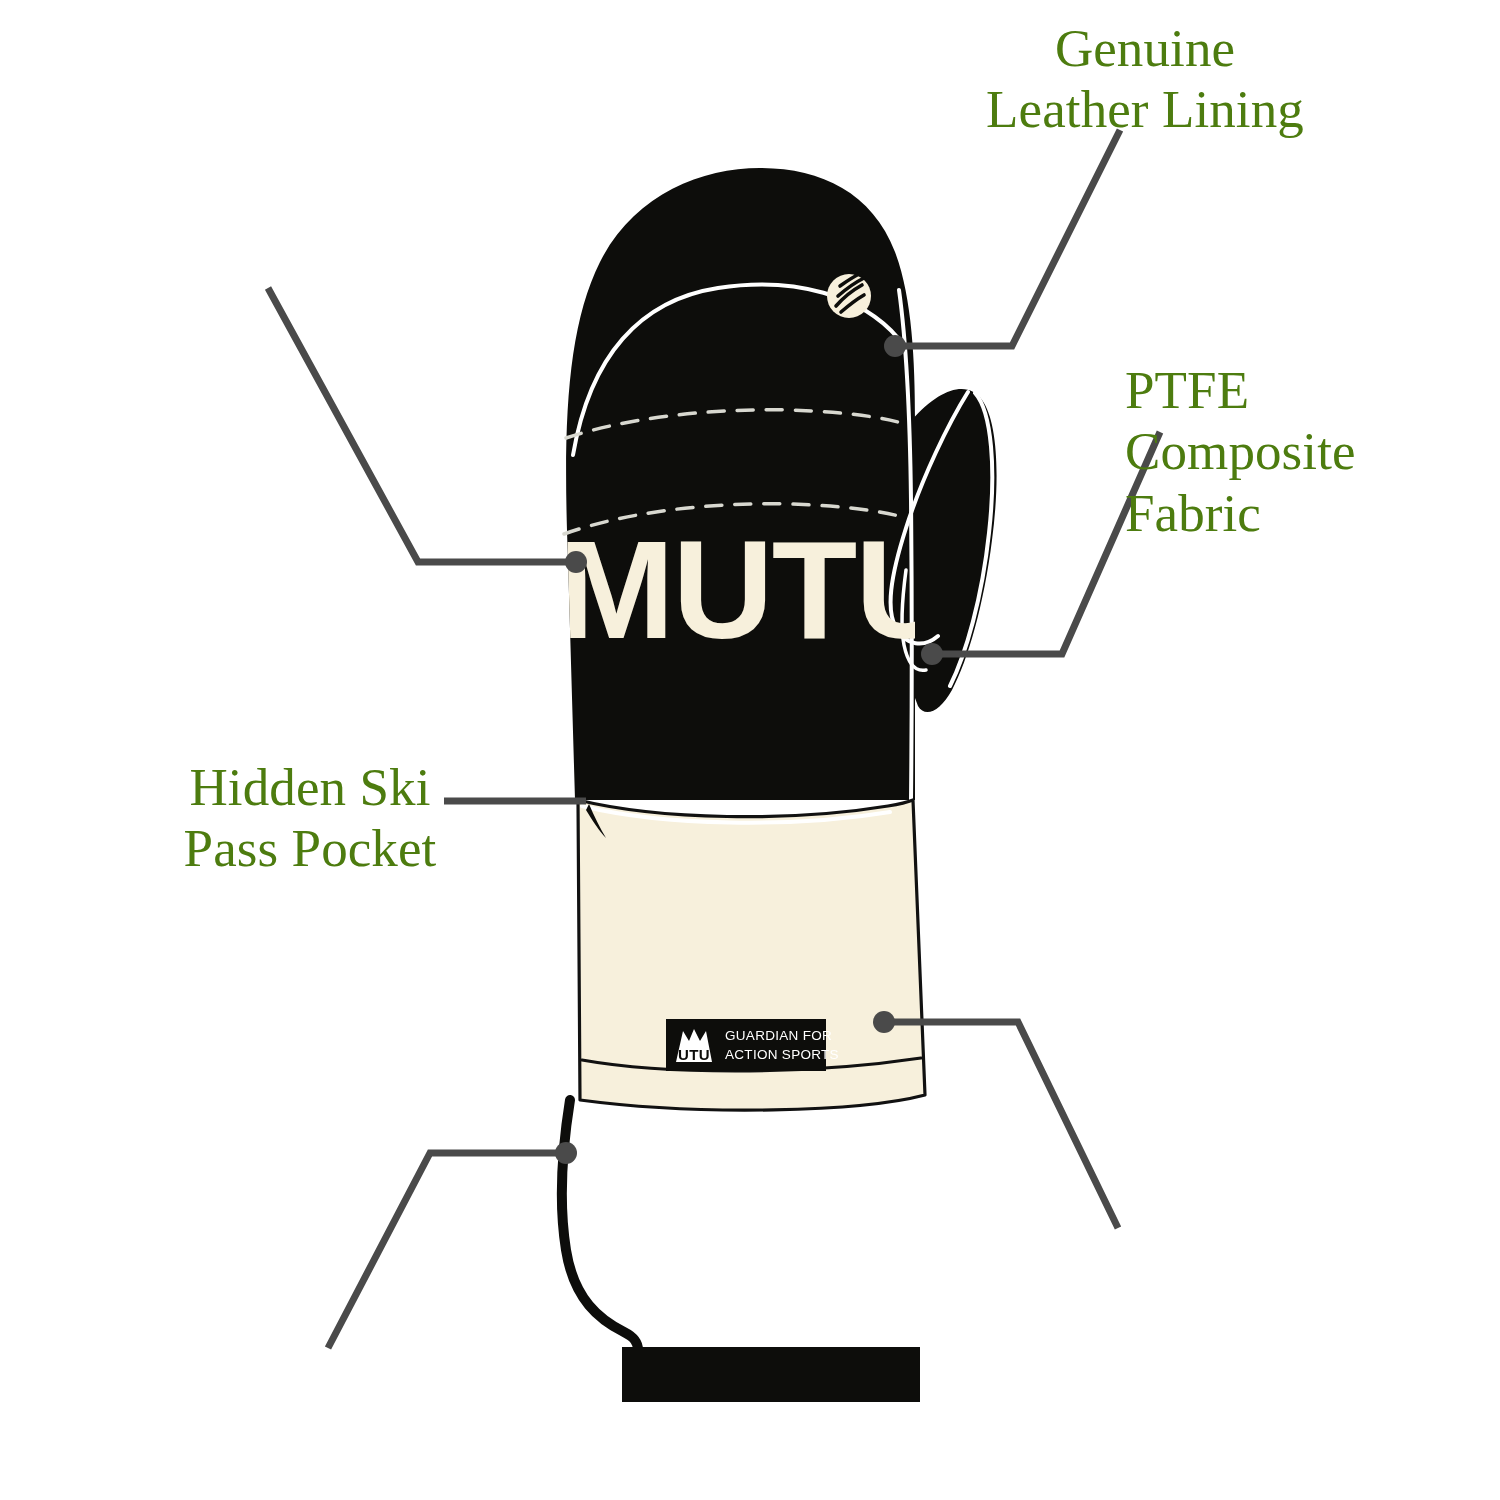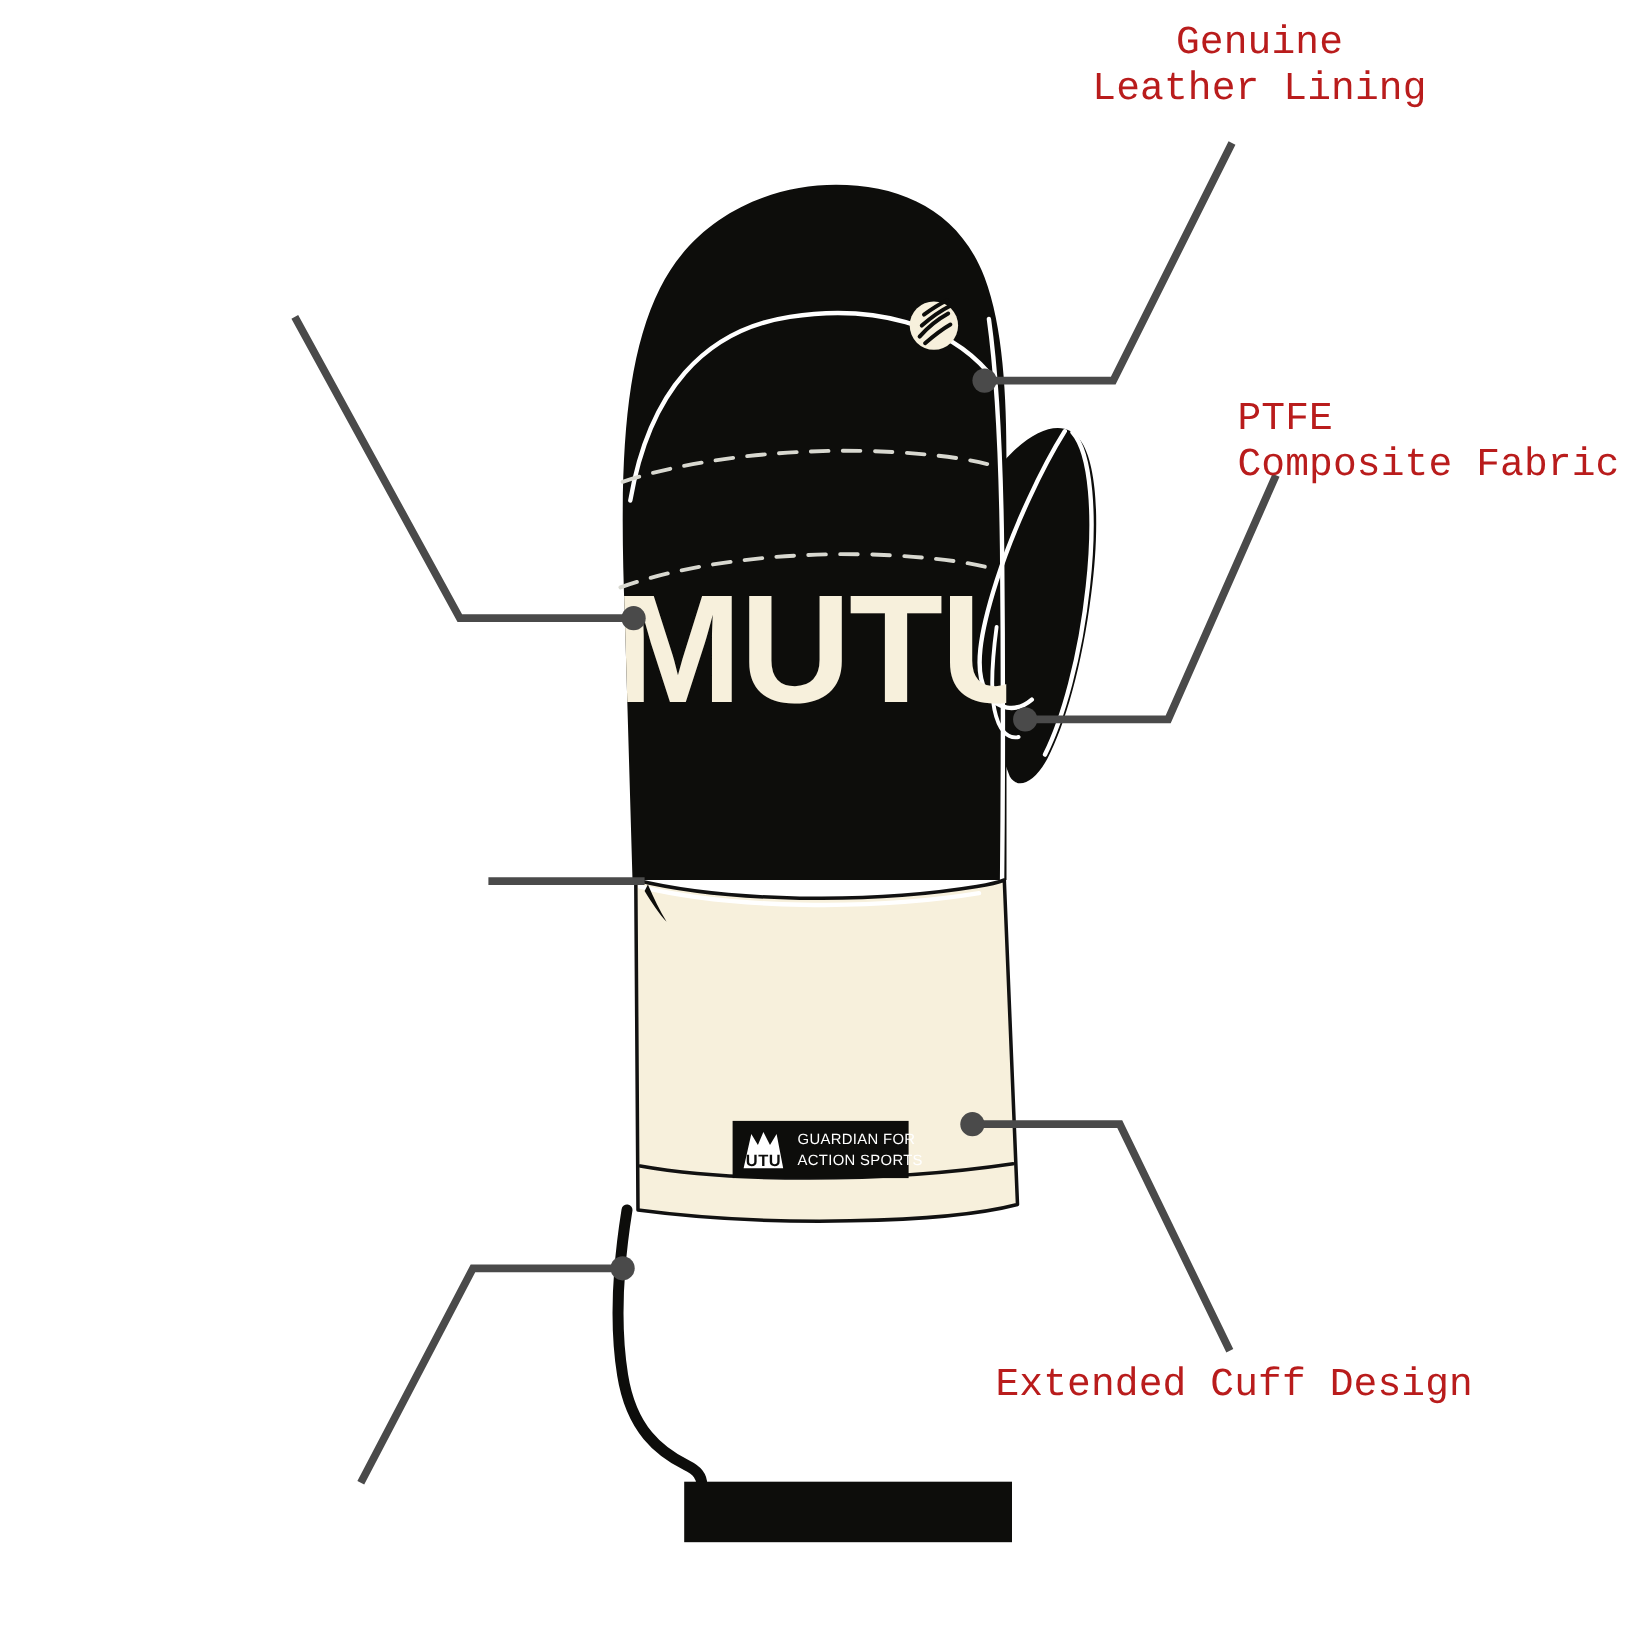--- a/index.html
+++ b/index.html
@@ -17,23 +17,23 @@
   }
   #diagram-svg {
     position: absolute;
     left: 0;
     top: 0;
     width: 1500px;
     height: 1500px;
   }
   .callout {
     position: absolute;
-    color: #b91c1c;
-    font-family: Liberation Mono, monospace;
-    font-size: 36px;
+    color: #4d7c0f;
+    font-family: Liberation Serif, serif;
+    font-size: 53px;
     line-height: 1.16;
     font-weight: 400;
     white-space: pre-line;
     letter-spacing: 0.1px;
   }
   .callout.c-center { text-align: center; }
   .callout.c-left   { text-align: left; }
 
   #callout-3d-silicone-logo { left: 100px; top: 222px; width: 400px; text-align: left; }
   #callout-genuine-leather-lining { left: 955px; top: 18px; width: 380px; text-align: center; }
@@ -187,17 +187,18 @@
     </g>
   </svg>
 
 
   <div class="callout c-center" id="callout-genuine-leather-lining">Genuine
 Leather Lining</div>
 
   <div class="callout c-left" id="callout-ptfe-composite-fabric">PTFE
 Composite Fabric</div>
 
-
-  <div class="callout c-left" id="callout-extended-cuff-design">Extended Cuff Design</div>
+  <div class="callout c-center" id="callout-hidden-ski-pass-pocket">Hidden Ski
+Pass Pocket</div>
+
 
 
 </div>
 
 </body></html>

